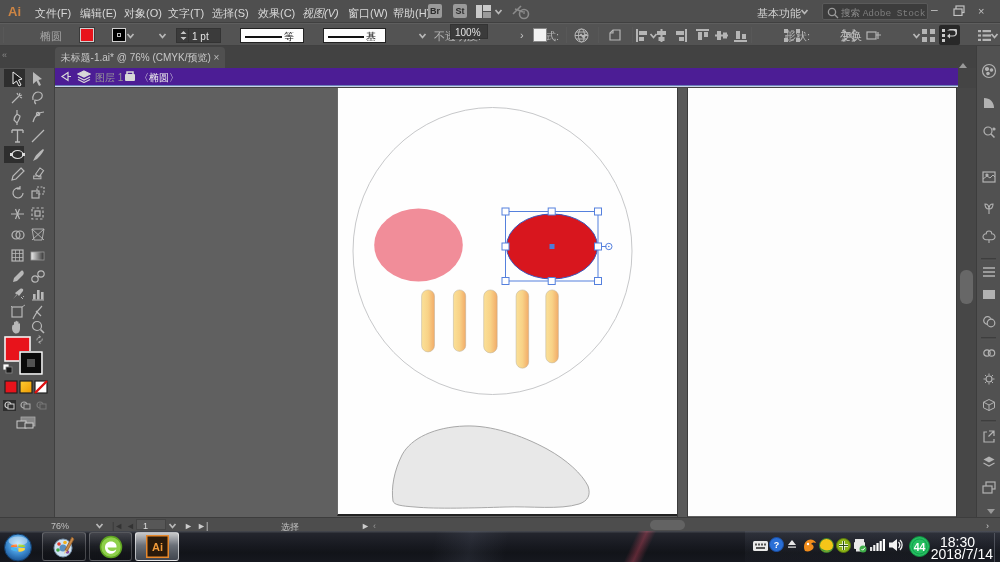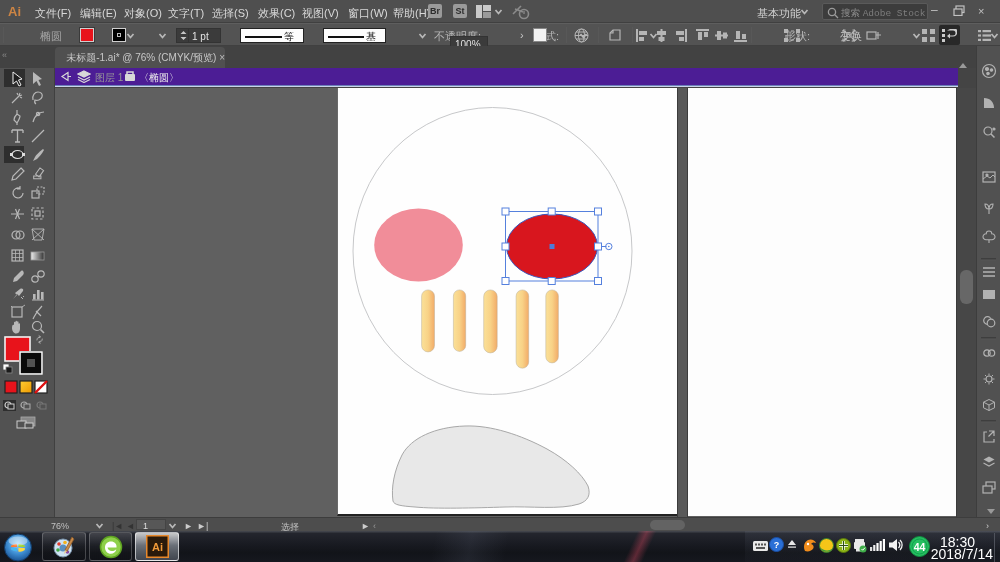--- a/index.html
+++ b/index.html
@@ -13,21 +13,21 @@
 .badge{position:absolute;top:4px;width:14px;height:14px;background:#9a9a9a;border-radius:2px;color:#2c2c2c;font-size:9px;font-weight:bold;text-align:center;line-height:14px;}
 
 #ctrlbar{left:0;top:23px;width:1000px;height:23px;background:#535353;border-top:1px solid #5e5e5e;border-bottom:1px solid #404040;color:#b4b4b4;font-size:11px;}
 .cb{position:absolute;top:5px;margin-left:28px;}
 .chev{color:#b9b9b9;font-size:8px;}
 .inset{background:#3b3b3b;border:1px solid #333;}
 .wcombo{position:absolute;top:4px;height:15px;background:#fdfdfd;border:1px solid #222;}
 .wline{position:absolute;top:7px;height:2px;background:#111;}
 
 #tabbar{left:0;top:46px;width:1000px;height:22px;background:#424242;}
-#tab{position:absolute;left:55px;top:1px;width:170px;height:25px;background:#505050;border-radius:4px 4px 0 0;color:#c8c8c8;font-size:10px;line-height:21px;text-align:right;}
+#tab{position:absolute;left:55px;top:1px;width:170px;height:25px;background:#505050;border-radius:4px 4px 0 0;color:#c8c8c8;font-size:10px;line-height:21px;text-align:center;}
 
 #crumb{left:55px;top:68px;width:903px;height:17px;background:#4c1d95;color:#a8a8a8;font-size:10px;}
 #blueline{left:55px;top:85px;width:903px;height:2px;background:#6b7fb8;border-bottom:1px solid #c9d3ea;}
 
 #tools{left:0;top:68px;width:55px;height:463px;background:#525252;border-right:1px solid #404040;}
 
 #canvas{left:55px;top:88px;width:901px;height:429px;background:#606060;}
 #board1{position:absolute;left:282px;top:0;width:340px;height:428px;background:#fefefe;border-left:1px solid #6a6a6a;border-bottom:2px solid #222;}
 #gap{position:absolute;left:622px;top:0;width:11px;height:429px;background:#595959;border-left:1px solid #3c3c3c;border-right:1px solid #3c3c3c;}
 #board2{position:absolute;left:633px;top:0;width:268px;height:428px;background:#fdfdfd;}
@@ -47,21 +47,21 @@
 <div id="stage">
 
   <div id="menubar" class="abs">
     <span id="ailogo">Ai</span>
     <span class="menuitem" style="left:35px;">文件(F)</span>
     <span class="menuitem" style="left:80px;">编辑(E)</span>
     <span class="menuitem" style="left:124px;">对象(O)</span>
     <span class="menuitem" style="left:168px;">文字(T)</span>
     <span class="menuitem" style="left:212px;">选择(S)</span>
     <span class="menuitem" style="left:258px;">效果(C)</span>
-    <span class="menuitem" style="left:302px;">视图(V)</span>
+    <span class="menuitem" style="left:302px;font-style:italic;">视图(V)</span>
     <span class="menuitem" style="left:348px;">窗口(W)</span>
     <span class="menuitem" style="left:393px;">帮助(H)</span>
     <span class="badge" style="left:428px;">Br</span>
     <span class="badge" style="left:453px;">St</span>
     <svg class="abs" style="left:476px;top:5px;" width="15" height="13">
         <rect x="0" y="0" width="6" height="13" fill="#c9c9c9"></rect>
         <rect x="7" y="0" width="8" height="6" fill="#c9c9c9"></rect>
         <rect x="7" y="7" width="8" height="6" fill="#9a9a9a"></rect>
       </svg>
     <span class="menuitem chev" style="left:494px;top:8px;"><svg width="9" height="6">
@@ -122,21 +122,21 @@
           <path d="M1.5,1 L4.5,4.5 L7.5,1" stroke="#b9b9b9" stroke-width="1.7" fill="none"></path>
         </svg></span>
     <div class="wcombo" style="left:323px;width:63px;">
         <div class="wline" style="left:4px;width:36px;"></div>
         <span style="position:absolute;left:42px;top:1px;color:#111;font-size:10px;">基本</span>
       </div>
     <span class="cb chev" style="left:390px;top:8px;"><svg width="9" height="6">
           <path d="M1.5,1 L4.5,4.5 L7.5,1" stroke="#b9b9b9" stroke-width="1.7" fill="none"></path>
         </svg></span>
     <span class="cb" style="left:406px;">不透明度:</span>
-    <div class="inset abs" style="left:450px;top:12px;width:38px;height:15px;color:#e3e3e3;font-size:10px;padding:2px 0 0 4px;">100%</div>
+    <div class="inset abs" style="left:450px;top:0;width:38px;height:15px;color:#e3e3e3;font-size:10px;padding:2px 0 0 4px;">100%</div>
     <span class="cb" style="left:492px;color:#c9c9c9;">›</span>
     <span class="cb" style="left:506px;">样式:</span>
     <div class="abs" style="left:533px;top:4px;width:14px;height:14px;background:#f2f2f2;border:1px solid #888;"></div>
     <span class="cb chev" style="left:551px;top:8px;"><svg width="9" height="6">
           <path d="M1.5,1 L4.5,4.5 L7.5,1" stroke="#b9b9b9" stroke-width="1.7" fill="none"></path>
         </svg></span>
     <div class="abs" style="left:566px;top:3px;width:1px;height:16px;background:#3a3a3a;border-right:1px solid #585858;"></div>
     <svg class="abs" style="left:574px;top:4px;" width="15" height="15" fill="none" stroke="#b5b5b5">
         <circle cx="7.5" cy="7.5" r="6.5"></circle>
         <ellipse cx="7.5" cy="7.5" rx="3" ry="6.5"></ellipse>

